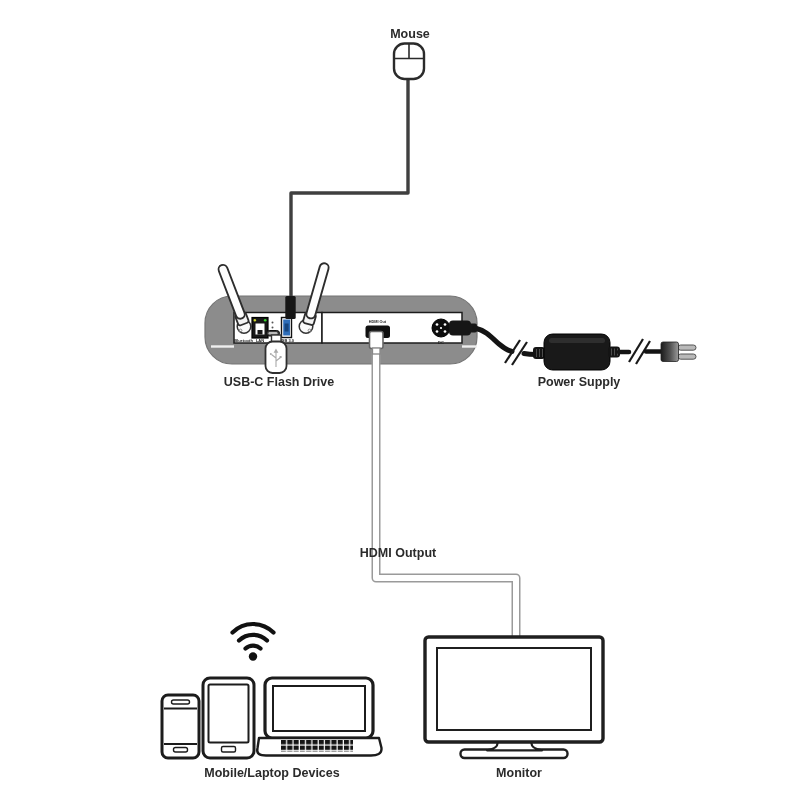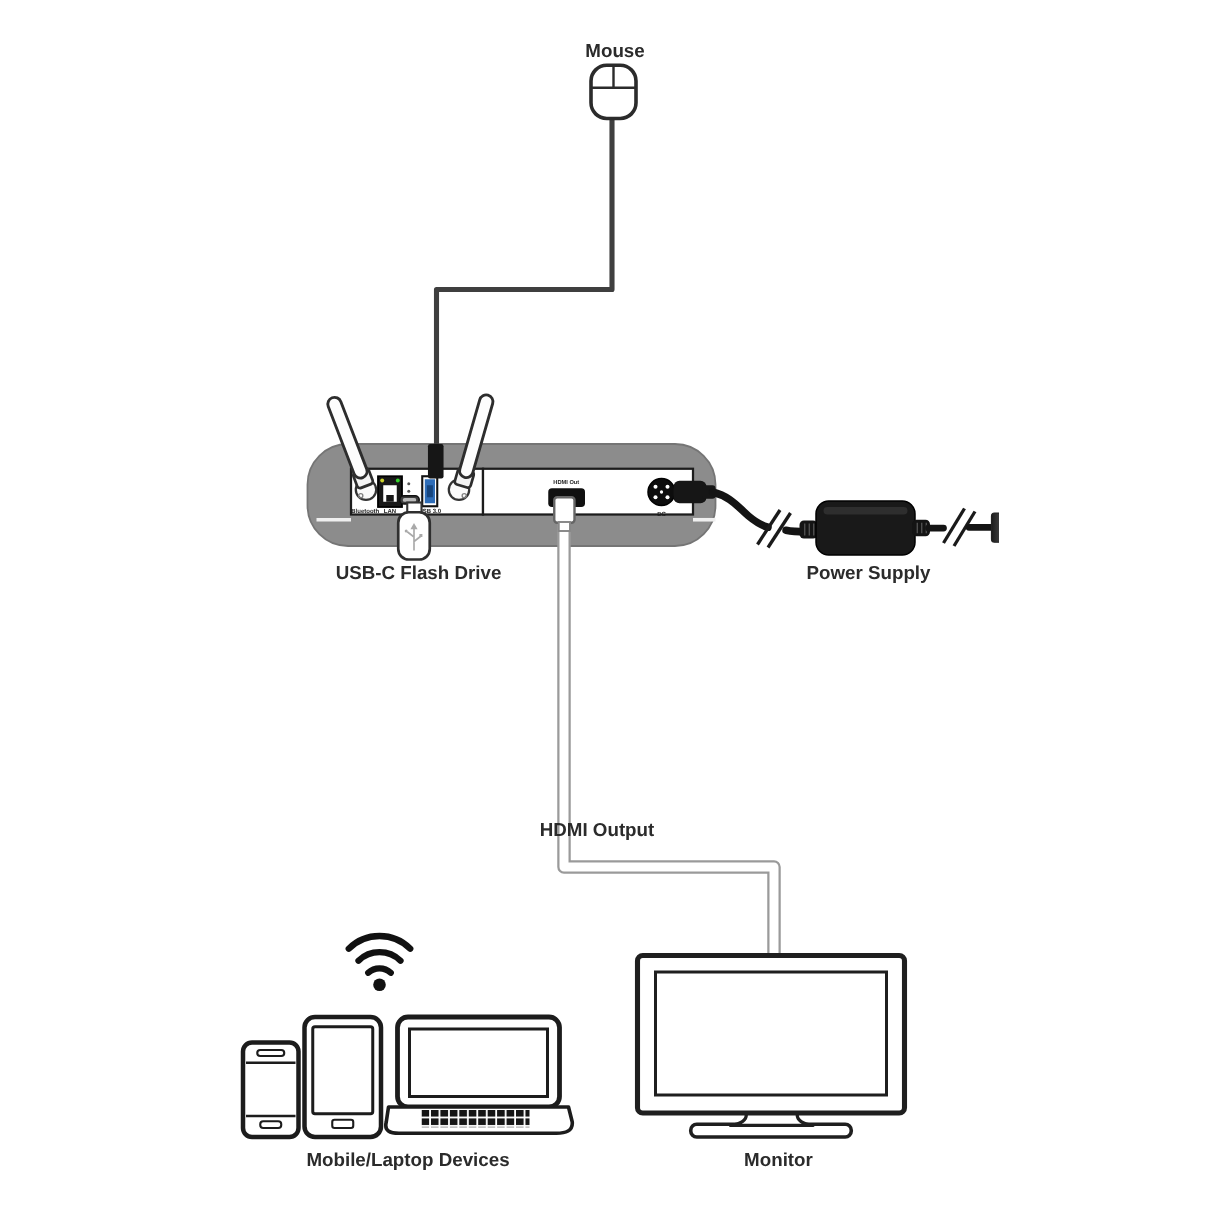--- a/index.html
+++ b/index.html
@@ -1,16 +1,16 @@
 <!DOCTYPE html>
 <html><head>
 <meta charset="utf-8">
 <style>
   html,body{margin:0;padding:0;background:#ffffff;}
-  #canvas{position:relative;width:666px;height:810px;background:#fff;overflow:hidden;}
+  #canvas{position:relative;width:666px;height:810px;background:#fff;overflow:hidden;padding-left:44px;}
   svg{position:absolute;left:0;top:0;}
   .lbl{font:bold 12.5px "Liberation Sans", sans-serif;fill:#2b2b2b;}
   .tiny{font:bold 4px "Liberation Sans", sans-serif;fill:#1d1d1d;}
   .tiny38{font:bold 3.8px "Liberation Sans", sans-serif;fill:#1d1d1d;}
 </style>
 </head>
 <body>
 
 <div id="canvas">
 <svg width="810" height="810" viewBox="0 0 810 810">

